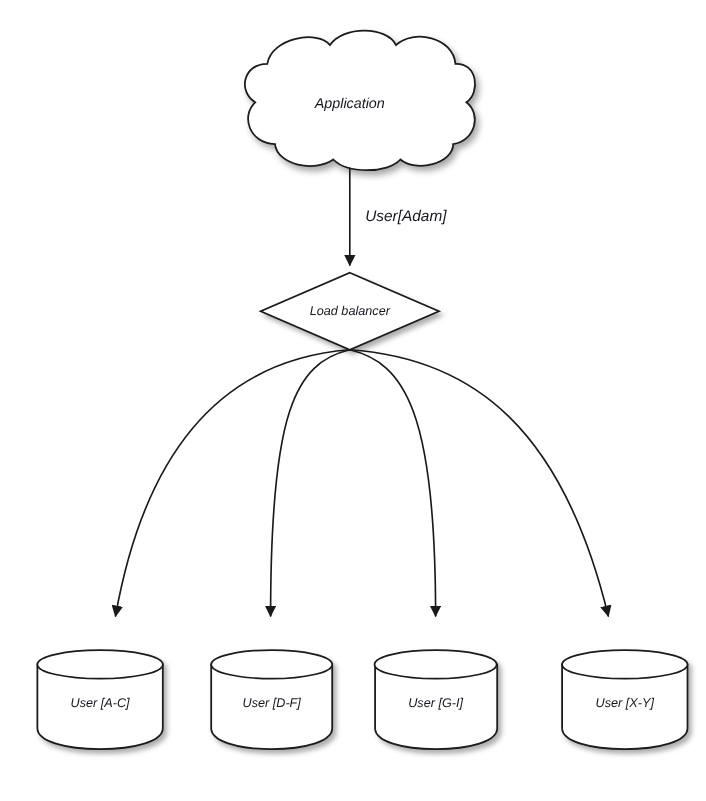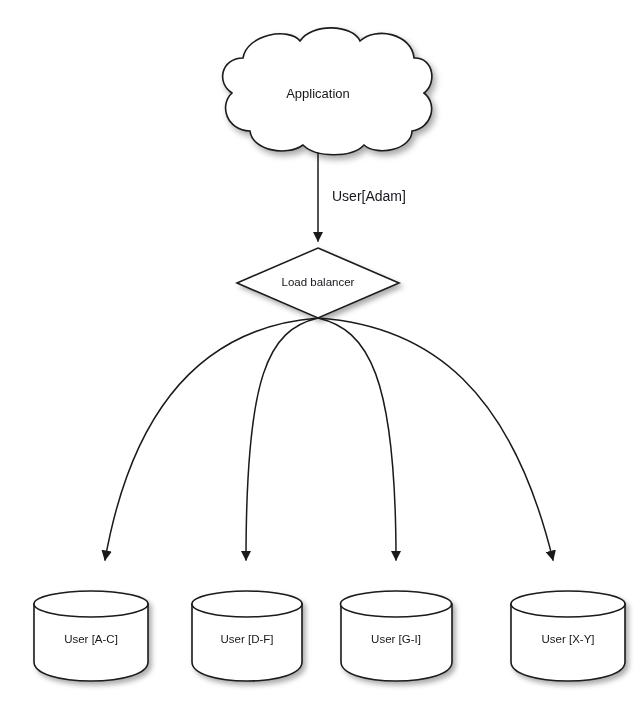--- a/index.html
+++ b/index.html
@@ -11,20 +11,21 @@
     width: 642px;
     height: 728px;
     font-family: "Liberation Sans", sans-serif;
     overflow: hidden;
   }
   #diagram-canvas {
     position: relative;
     width: 642px;
     height: 536px;
     background: #ffffff;
+    font-style: italic;
   }
   svg.diagram {
     display: block;
     width: 642px;
     height: 728px;
   }
   .shape-stroke {
     stroke: #1a1a1a;
     stroke-width: 1.6;
     fill: #ffffff;

